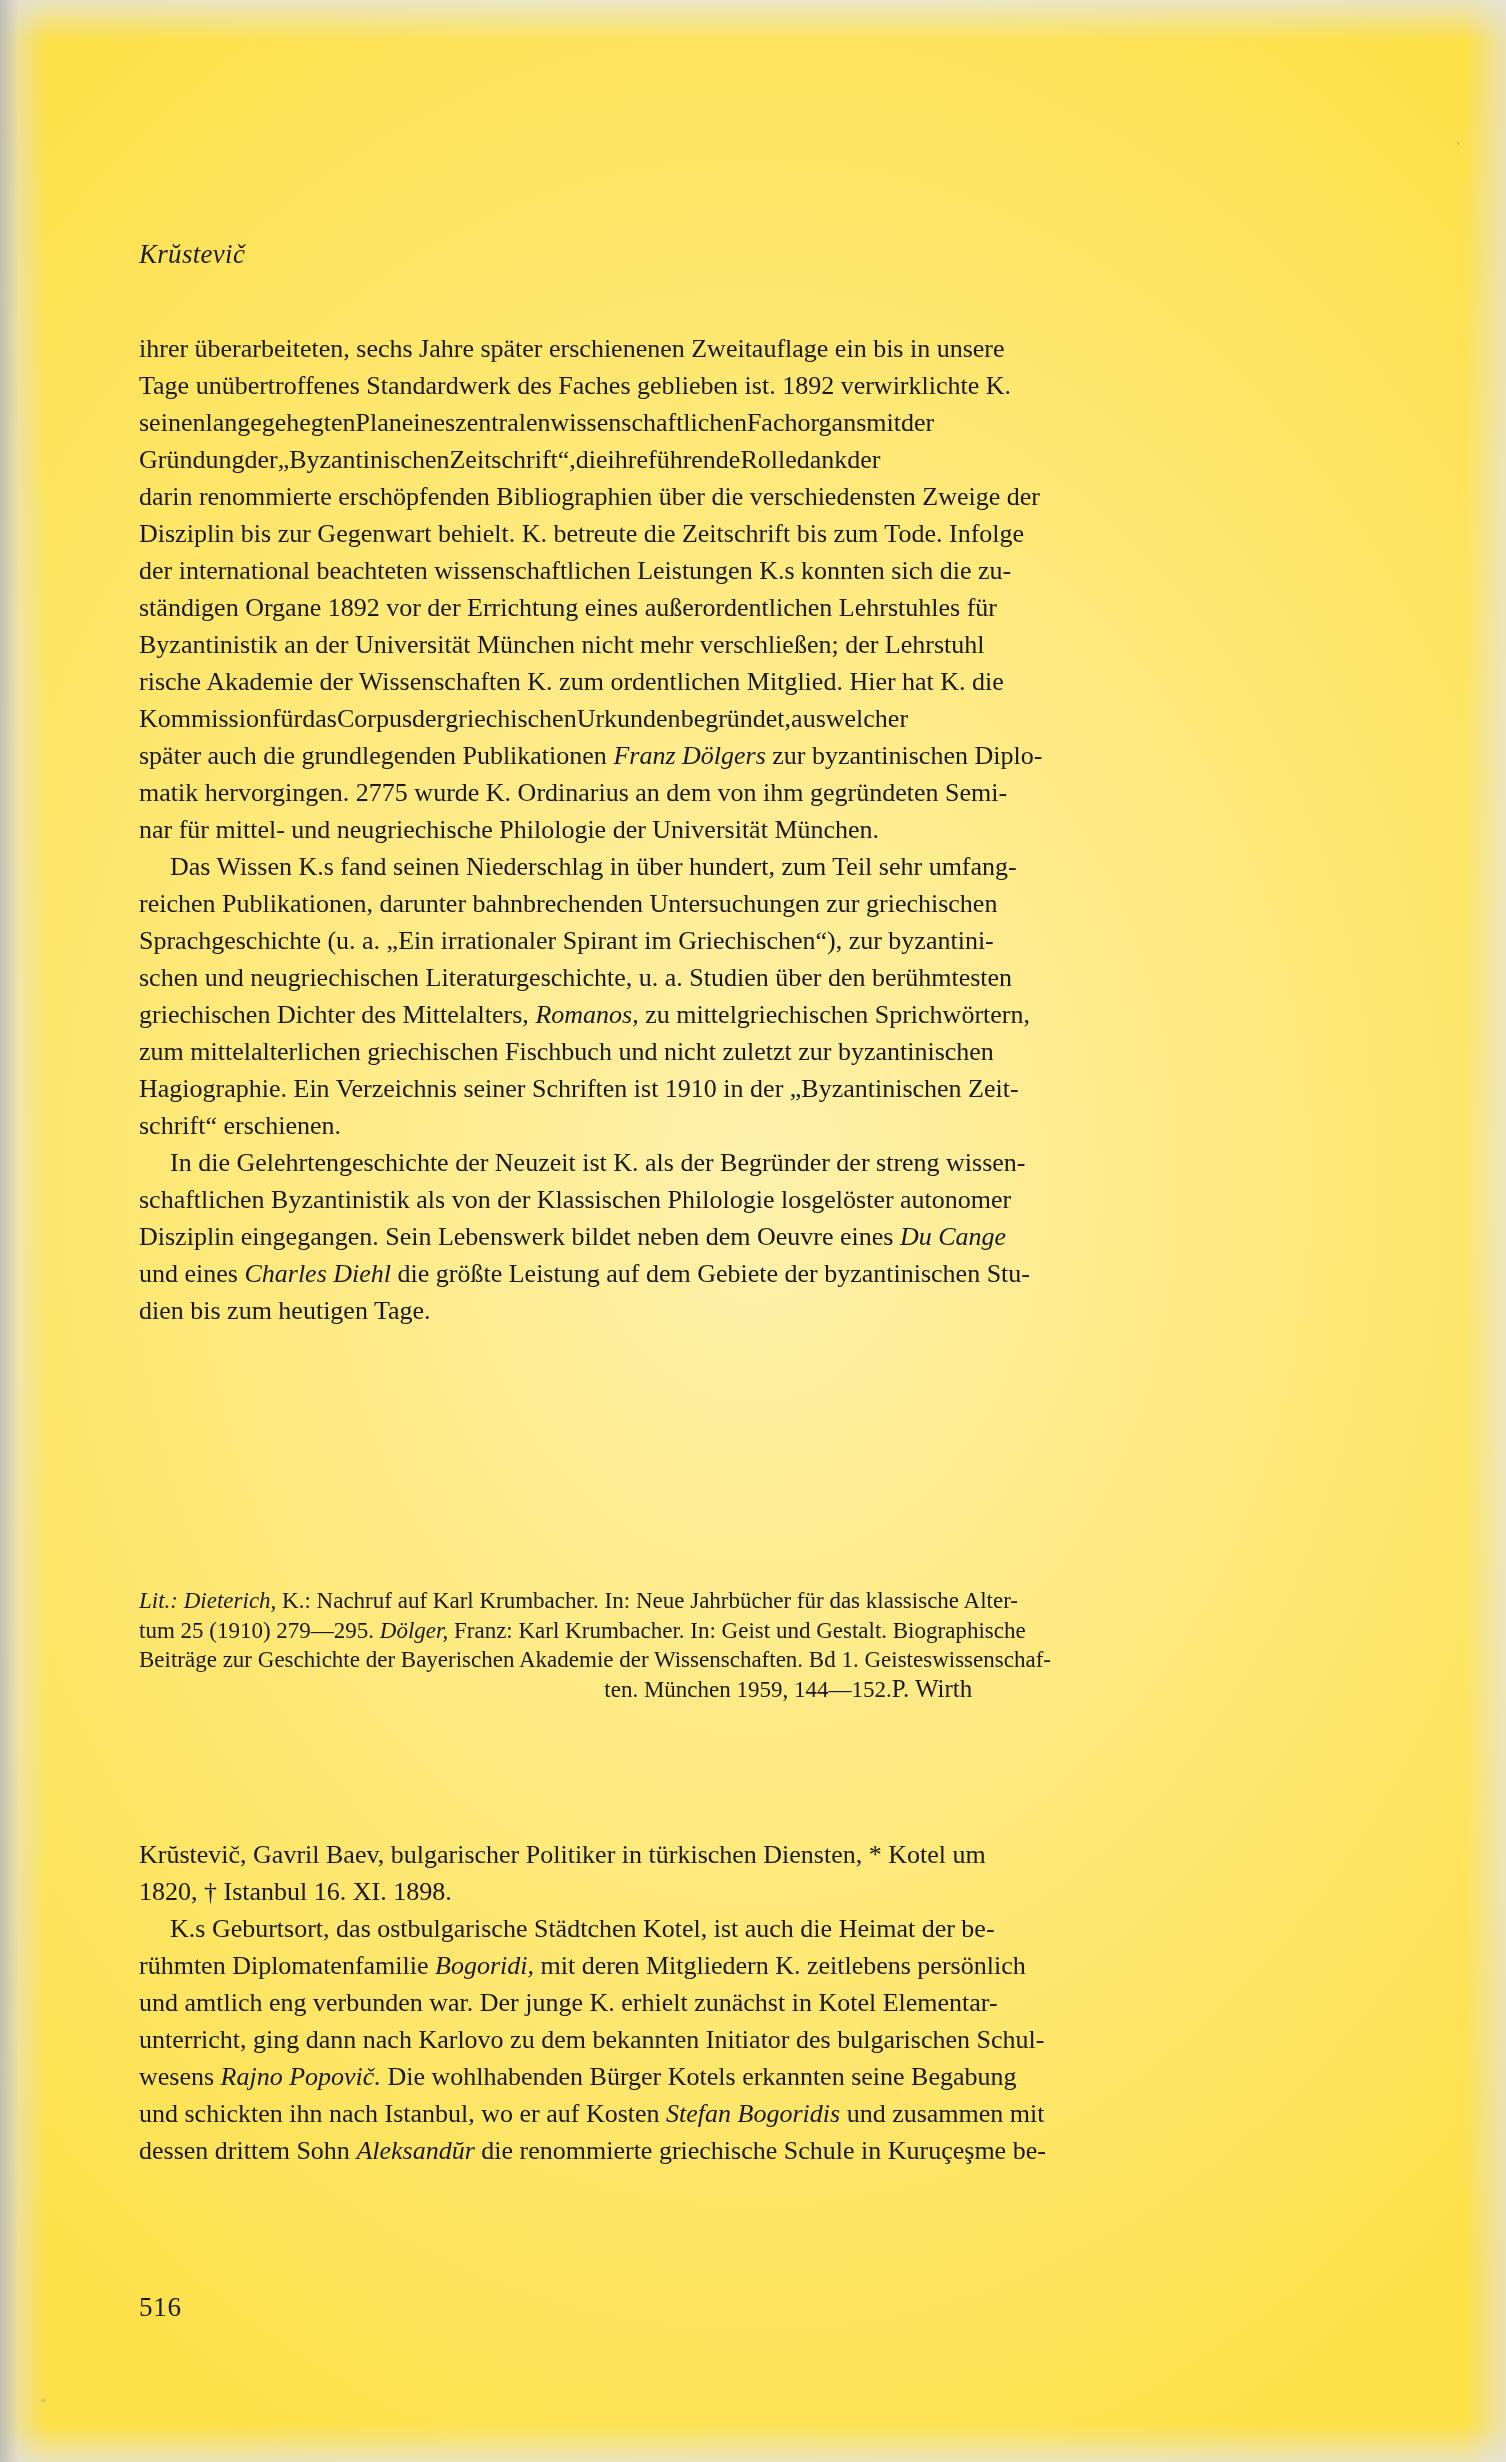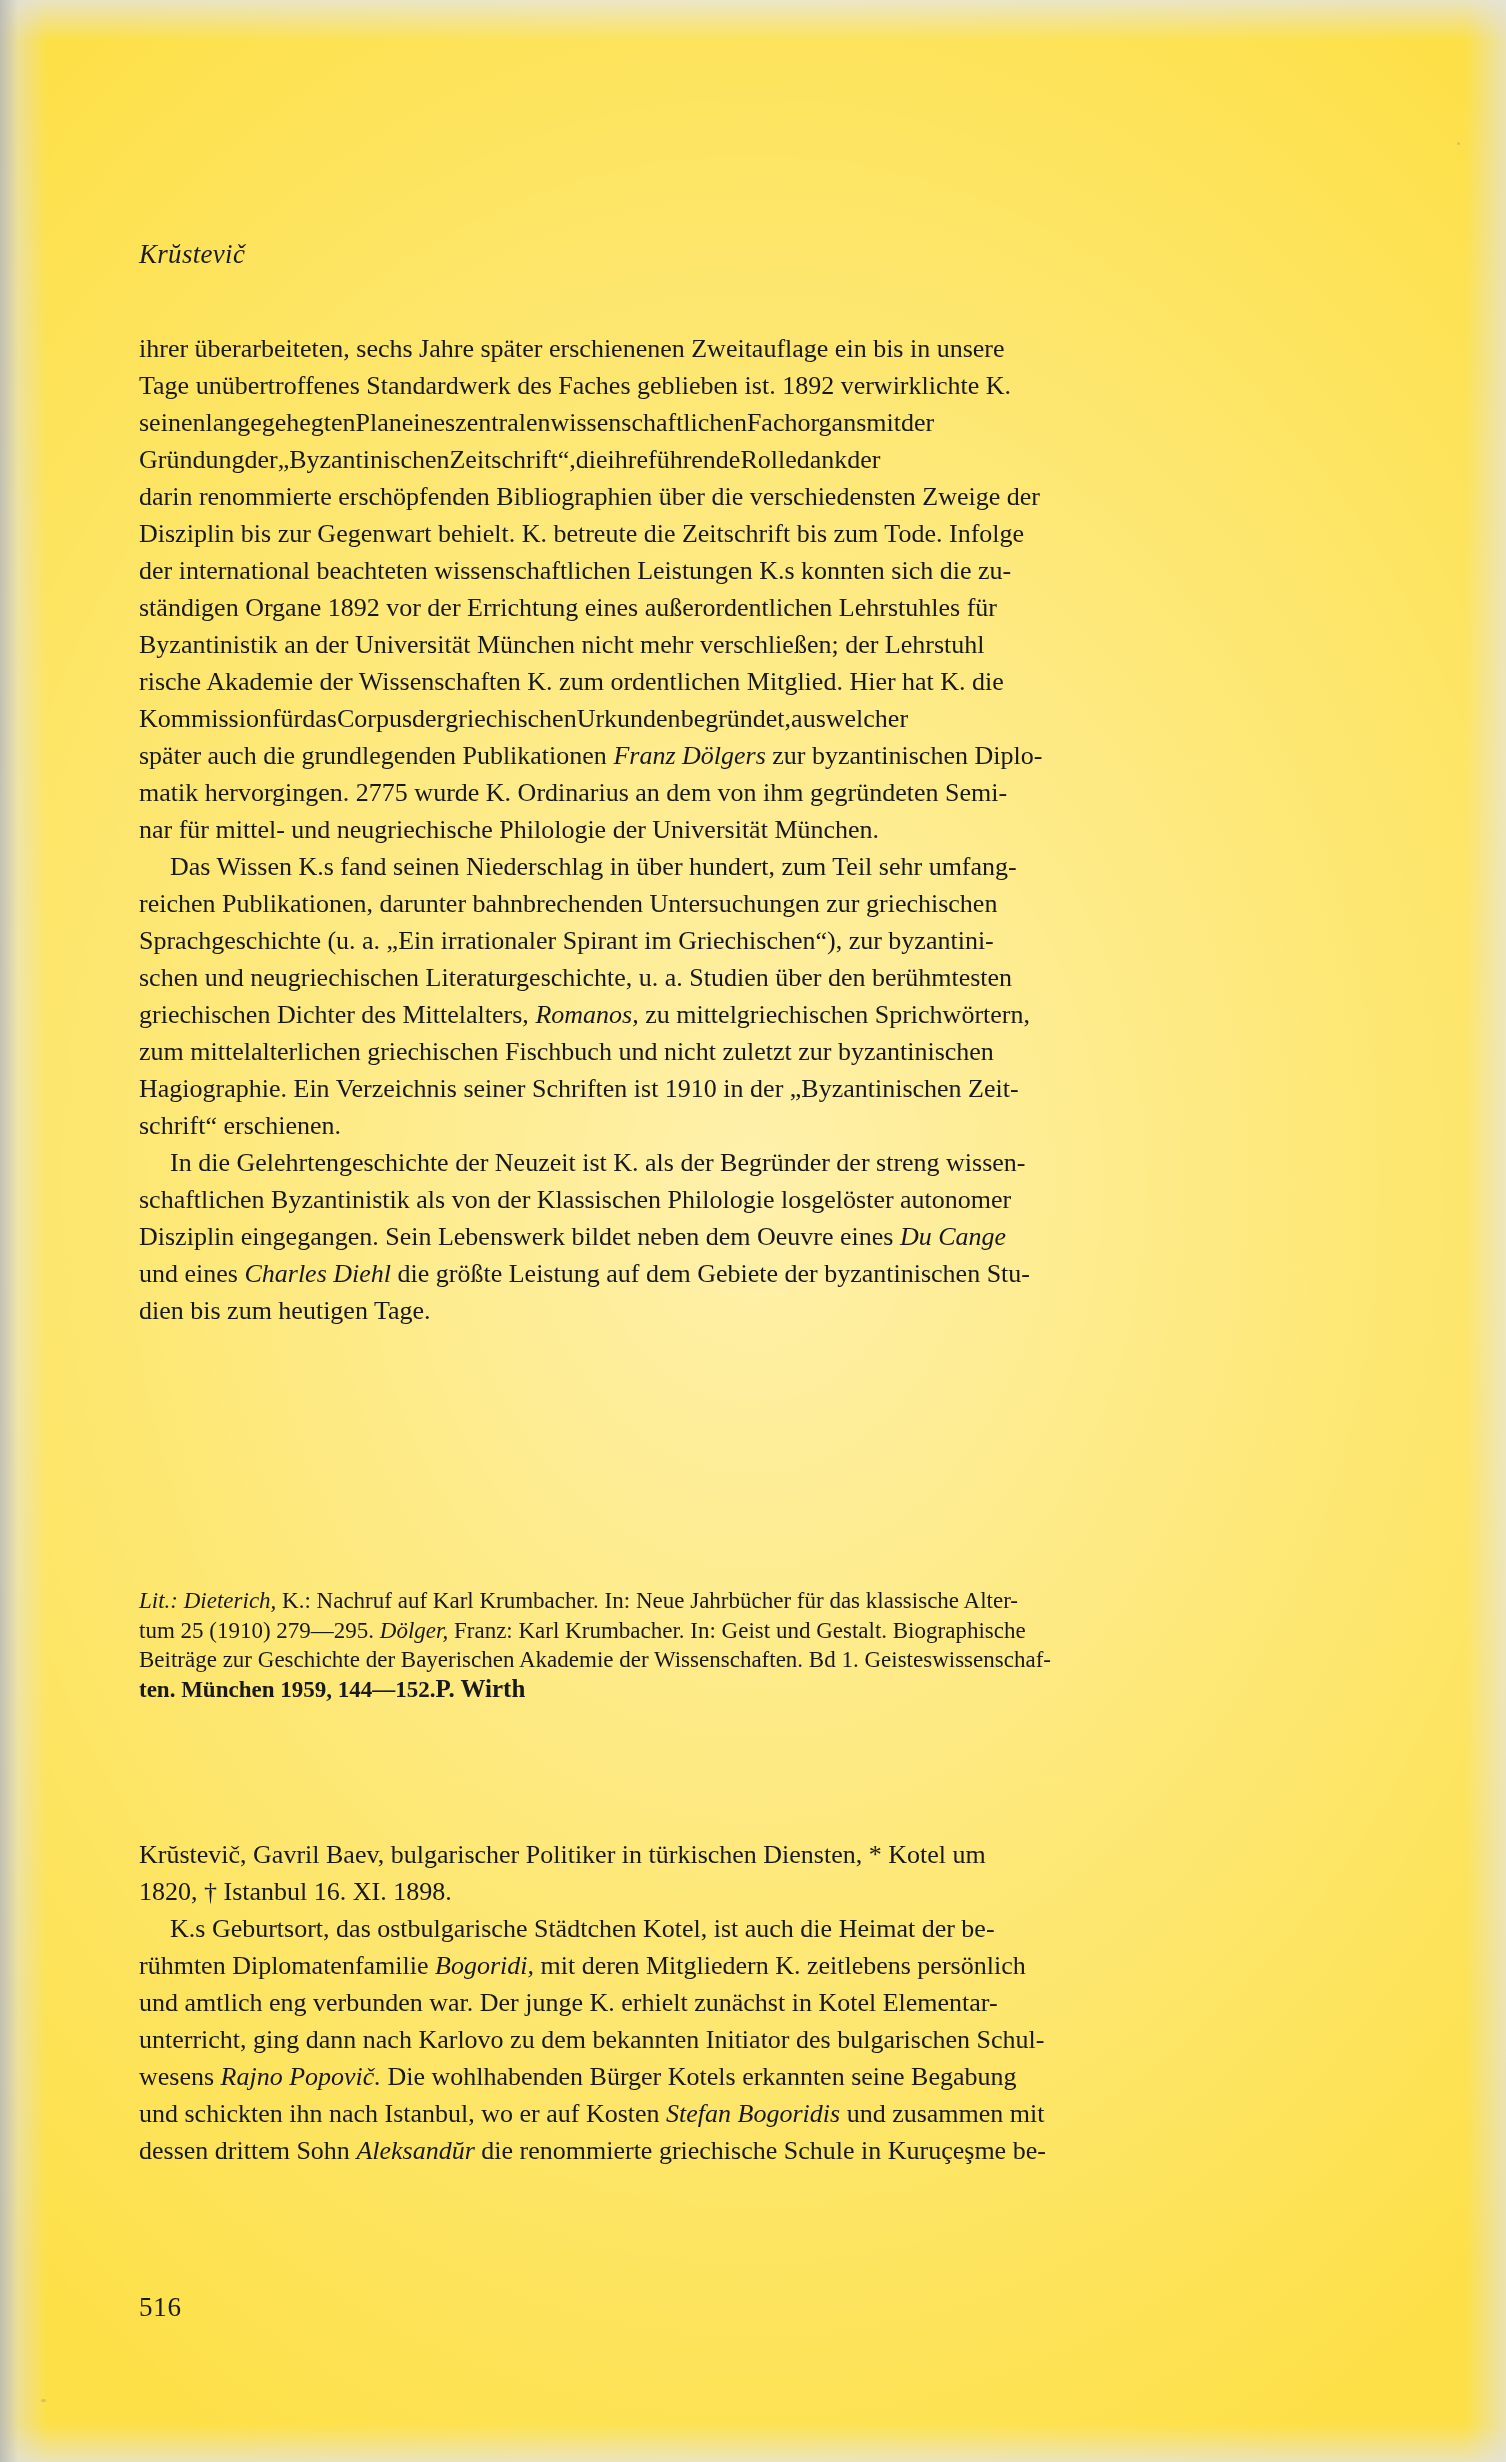--- a/index.html
+++ b/index.html
@@ -103,23 +103,22 @@
     display: block;
     font-size: 23px;
     line-height: 29.5px;
     color: #191919;
     white-space: pre;
   }
   .lit-ln i { font-style: italic; }
 
   .byline-row {
     display: flex;
-    justify-content: flex-start;
+    justify-content: center;
     align-items: baseline;
-    font-weight: bold;
   }
   .byline {
     font-size: 25px;
     color: #191919;
     white-space: pre;
     padding-right: 5.4px;
   }
 
   
   .entry2 {

